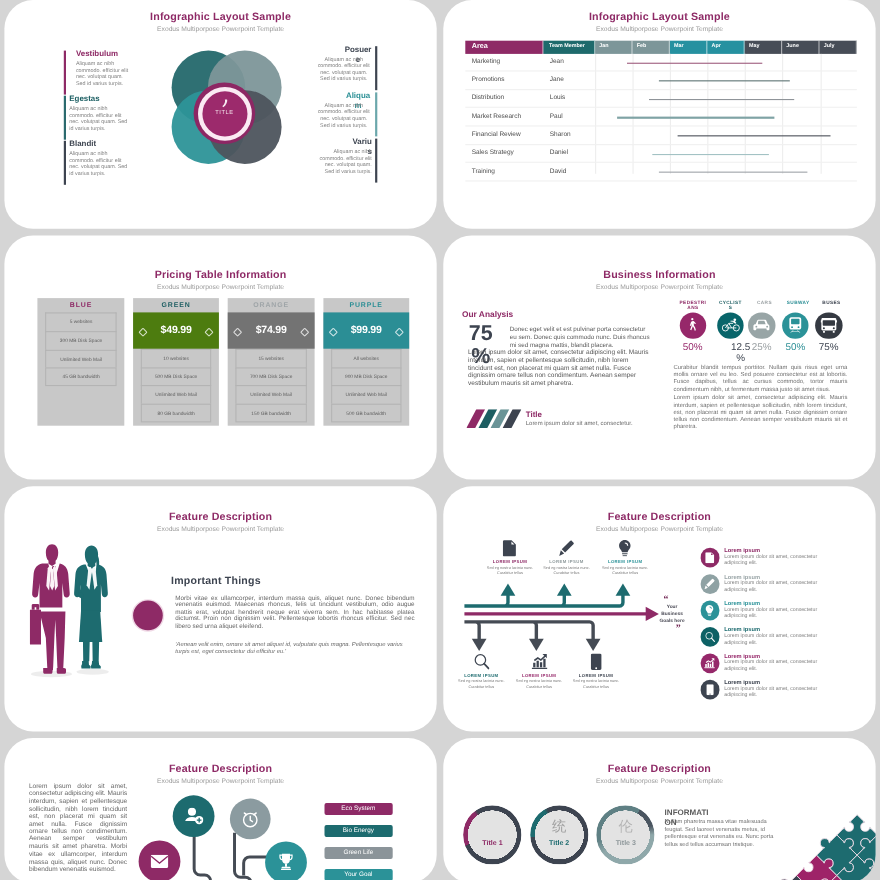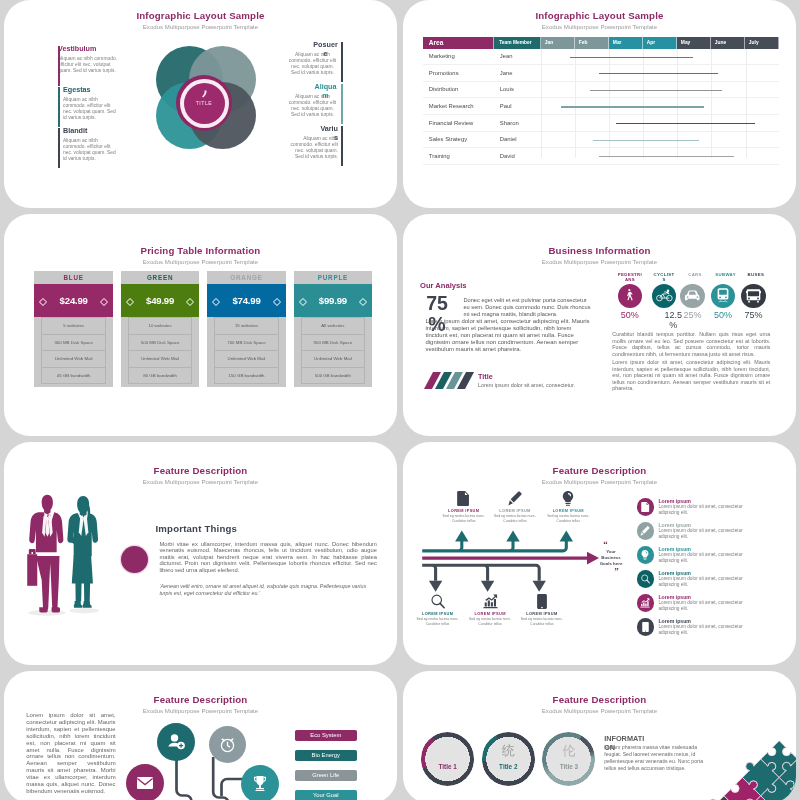--- a/index.html
+++ b/index.html
@@ -127,21 +127,21 @@
       <i style="left:175.5px;top:78.5px;width:49px;height:49px;background:#fbeaf3;"></i>
       <i style="left:179.5px;top:82.5px;width:41px;height:41px;background:#9c2a6c;"></i>
       <div style="position:absolute;left:179px;top:100px;width:42px;text-align:center;color:#f3dfe9;font-size:5.2px;letter-spacing:.5px;">TITLE</div>
       <svg style="position:absolute;left:195.5px;top:89.5px;" width="9" height="9" viewBox="0 0 9 9">
           <path d="M6.4 0.4 C6.9 1.4 6.4 3.4 5.2 5.2 C4.4 6.4 3.6 7.1 3.1 7.4 L2.1 6.6 C2.9 5.9 4.0 4.3 4.4 3.1 C4.7 2.1 4.7 1.1 4.4 0.5 Z" fill="#f7e8f0"></path>
         </svg>
     </div>
 
     <div class="bullet" style="left:54px;top:45px;width:61px;">
       <div class="bar" style="background:#8e2a66;height:40px"></div>
-      <div style="padding-left:0">
+      <div style="padding-left:11px">
         <h4 style="color:#8e2a66">Vestibulum</h4>
         <p>Aliquam ac nibh commodo. efficitur elit nec. volutpat quam. Sed id varius turpis.</p>
       </div>
     </div>
     <div class="bullet" style="left:54px;top:86px;width:61px;">
       <div class="bar" style="background:#2b6a6e;height:40px"></div>
       <div style="padding-left:5px">
         <h4 style="color:#1c5f63">Egestas</h4>
         <p>Aliquam ac nibh commodo. efficitur elit nec. volutpat quam. Sed id varius turpis.</p>
       </div>
@@ -238,45 +238,40 @@
       </div>
     </div>
   </div>
 
   <div class="slide">
     <div class="stitle" style="top:31px">Pricing Table Information</div>
     <div class="ssub" style="top:44px">Exodus Multiporpose Powerpoint Template</div>
     <div class="pcards">
       <div class="pcard" style="left:30.3px">
         <div class="phdr" style="color:#8e2a66">BLUE</div>
-        <div class="pband" style="background:#962a68">
-          <span class="pdot" style="left:6px"></span>
-          <span class="pprice">$24.99</span>
-          <span class="pdot" style="right:6px"></span>
-        </div>
         <div class="pfeat">5 websites</div>
         <div class="pfeat">300 MB Disk Space</div>
         <div class="pfeat">Unlimited Web Mail</div>
         <div class="pfeat">45 GB bandwidth</div>
       </div>
       <div class="pcard" style="left:116.7px">
         <div class="phdr" style="color:#1d5e62">GREEN</div>
         <div class="pband" style="background:#4d7c0f">
           <span class="pdot" style="left:6px"></span>
           <span class="pprice">$49.99</span>
           <span class="pdot" style="right:6px"></span>
         </div>
         <div class="pfeat">10 websites</div>
         <div class="pfeat">500 MB Disk Space</div>
         <div class="pfeat">Unlimited  Web Mail</div>
         <div class="pfeat">80 GB bandwidth</div>
       </div>
       <div class="pcard" style="left:203.1px">
         <div class="phdr" style="color:#9fa5a8">ORANGE</div>
-        <div class="pband" style="background:#0369a1">
+        <div class="pband" style="background:#737373">
           <span class="pdot" style="left:6px"></span>
           <span class="pprice">$74.99</span>
           <span class="pdot" style="right:6px"></span>
         </div>
         <div class="pfeat">15 websites</div>
         <div class="pfeat">700 MB Disk Space</div>
         <div class="pfeat">Unlimited Web Mail</div>
         <div class="pfeat">150 GB bandwidth</div>
       </div>
       <div class="pcard" style="left:289.5px">

